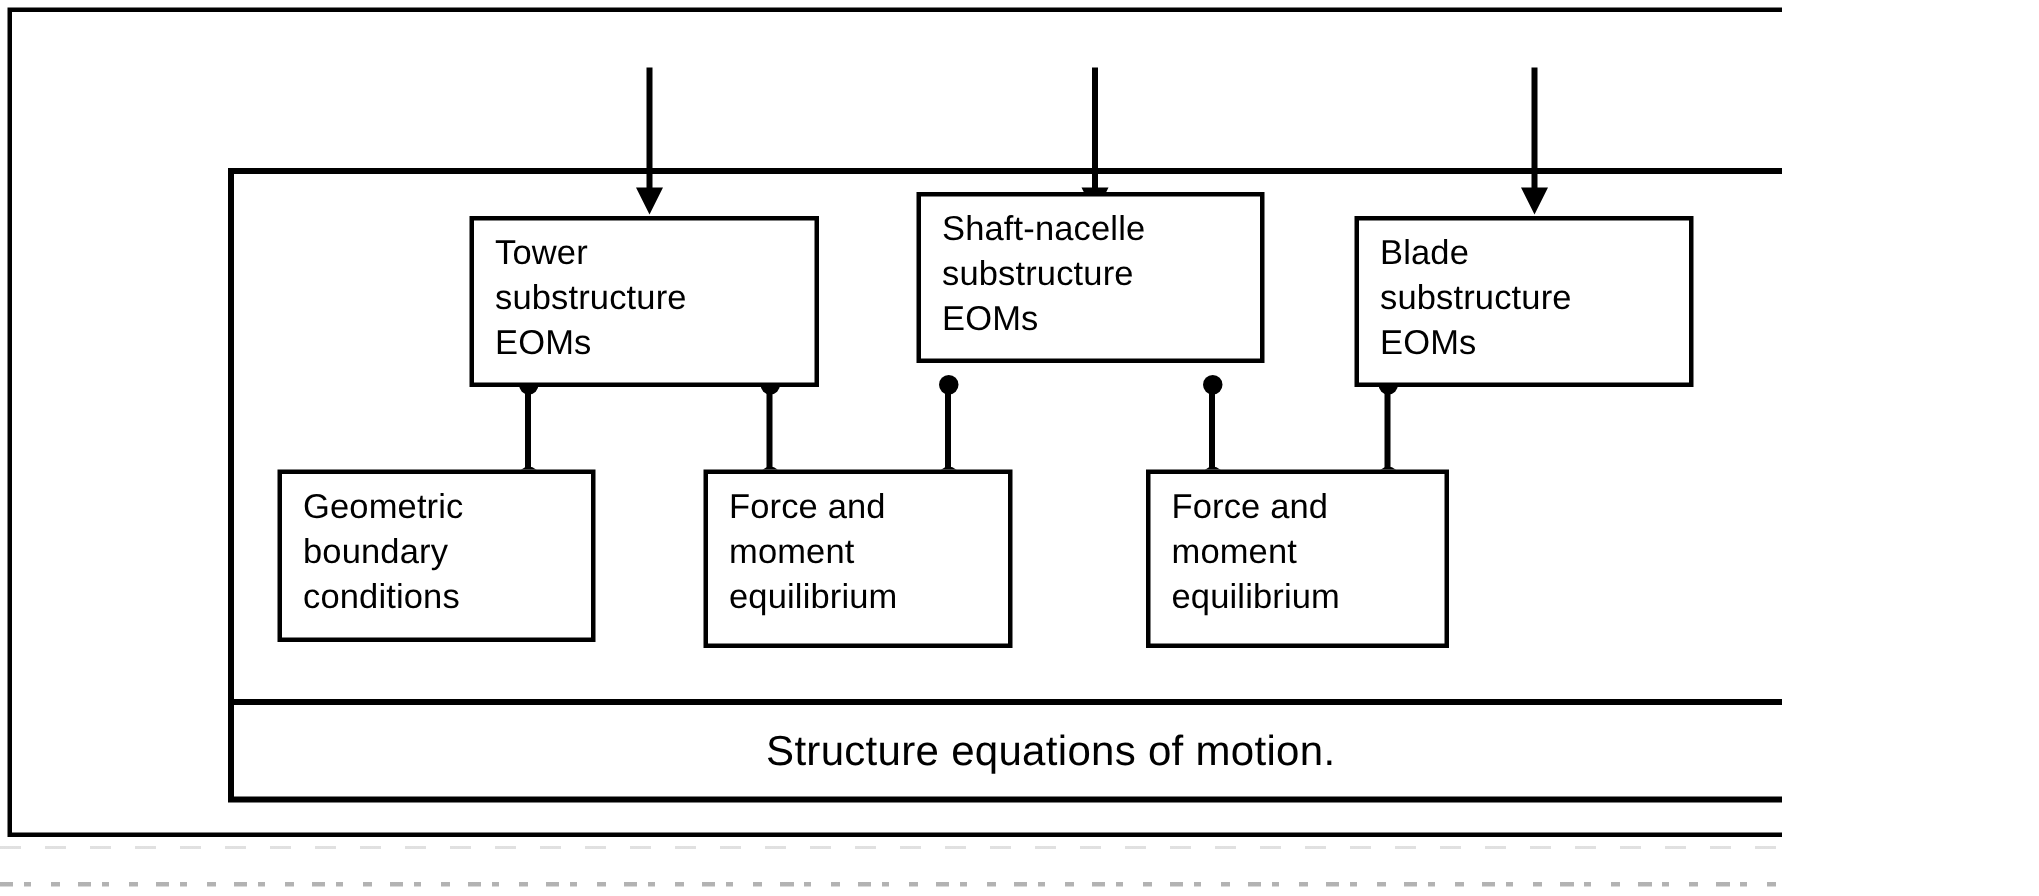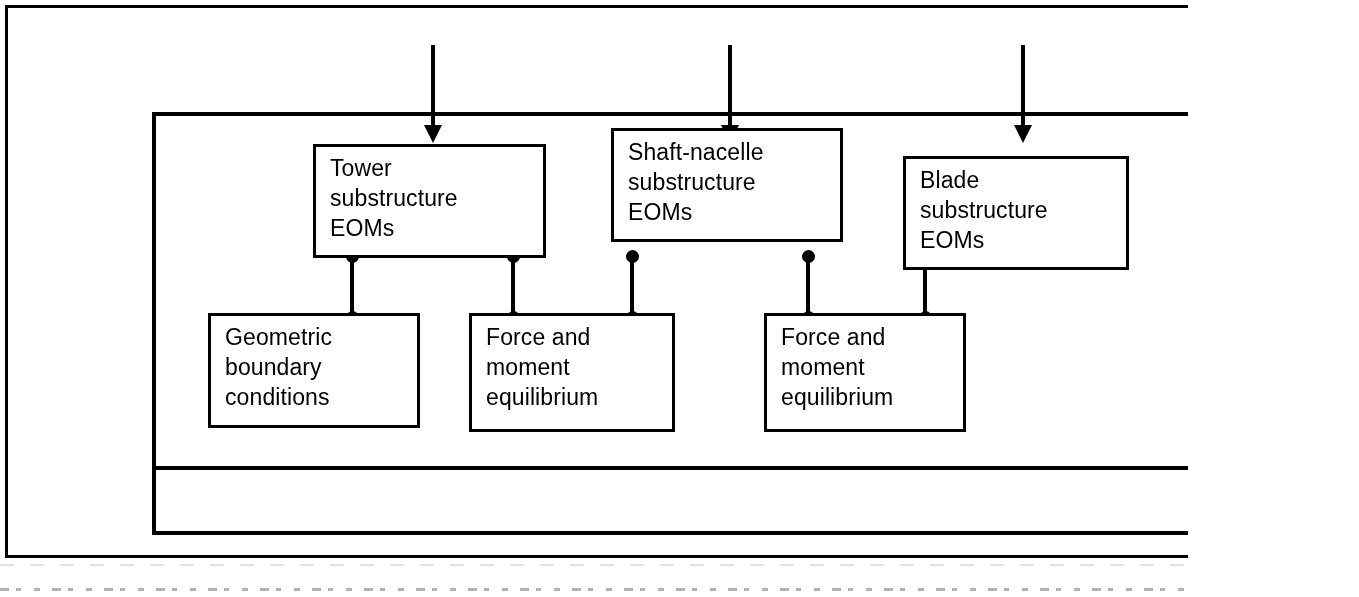--- a/index.html
+++ b/index.html
@@ -61,24 +61,24 @@
     line-height: 30px;
     color: #000000;
     letter-spacing: 0.1px;
     white-space: pre-line;
     font-weight: 500;
   }
 
   
   .node-tower      { left: 313px; top: 144px; width: 233px; height: 114px; }
   .node-shaft      { left: 611px; top: 128px; width: 232px; height: 114px; }
-  .node-blade      { left: 903px; top: 156px; width: 226px; height: 114px; }
-
-  
-  .node-geom       { left: 185px; top: 313px; width: 212px; height: 115px; margin-left: 23px; }
+  .node-blade      { left: 903px; top: 144px; width: 226px; height: 114px; }
+
+  
+  .node-geom       { left: 185px; top: 313px; width: 212px; height: 115px; }
   .node-force-1    { left: 469px; top: 313px; width: 206px; height: 119px; }
   .node-force-2    { left: 764px; top: 313px; width: 202px; height: 119px; }
 
   
   .caption-bar {
     position: absolute;
     left: 156px;
     top: 470px;
     width: 1089px;
     height: 61px;
@@ -214,17 +214,18 @@
 
   <div class="node node-force-1">Force and
 moment
 equilibrium</div>
 
   <div class="node node-force-2">Force and
 moment
 equilibrium</div>
 
   <div class="caption-separator"></div>
+  <div class="caption-bar">Structure equations of motion.</div>
 
   <div class="scan-artifact-2"></div>
   <div class="scan-artifact"></div>
 
 </div>
 
 </body></html>

